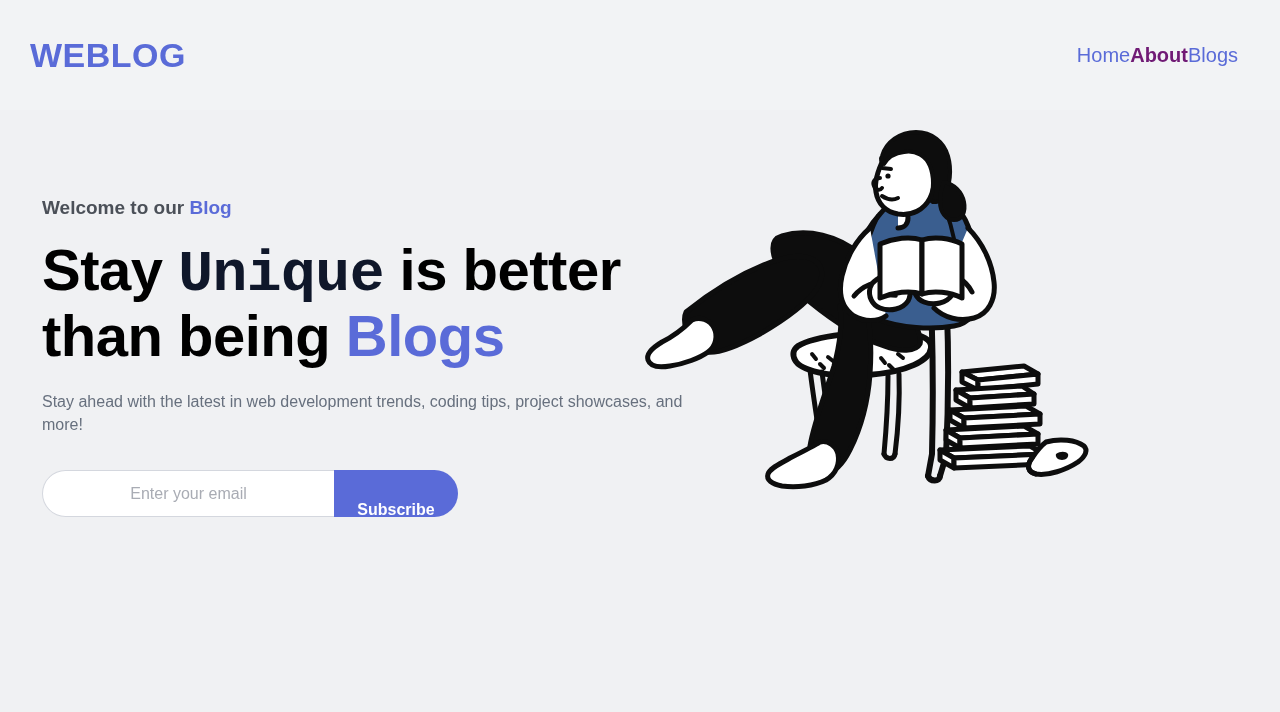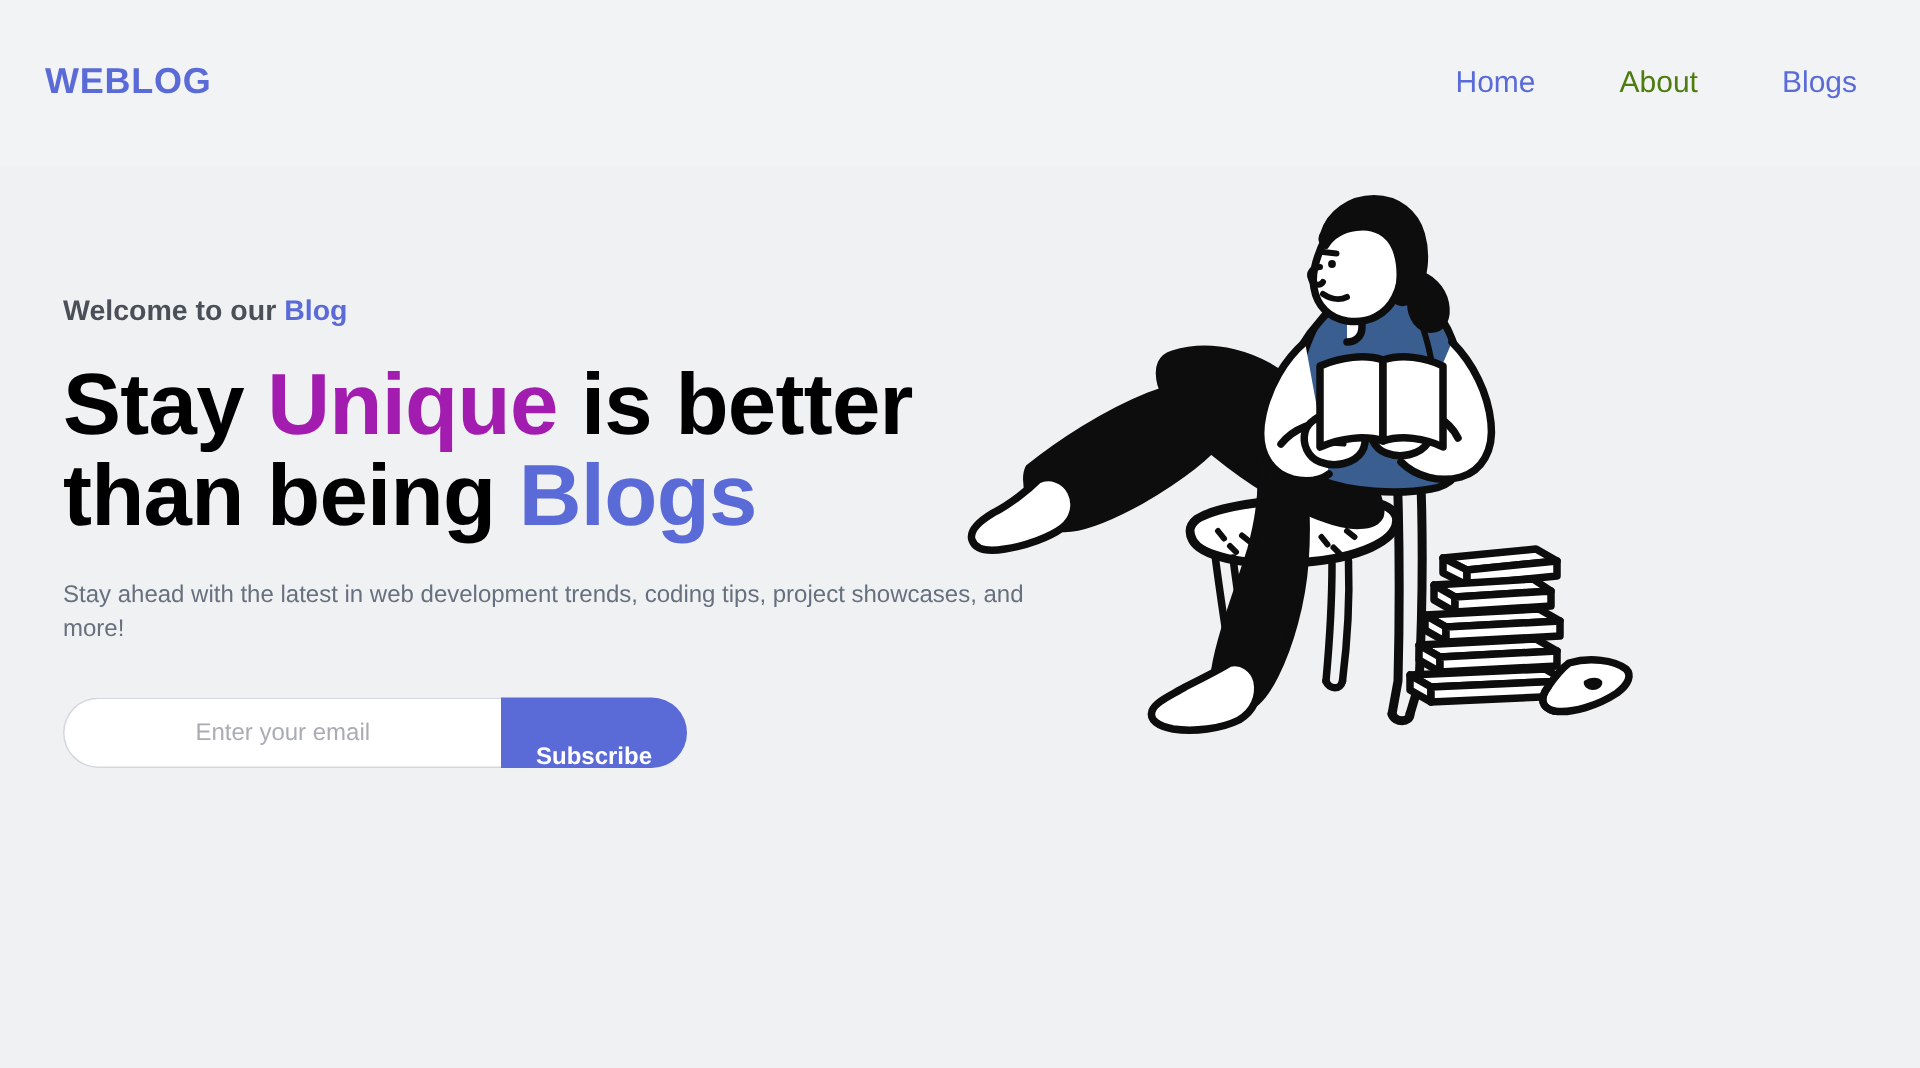--- a/index.html
+++ b/index.html
@@ -32,33 +32,32 @@
     width: 1280px;
     height: 110px;
     background: #f2f3f5;
     display: flex;
     align-items: center;
     justify-content: space-between;
     padding: 0 32px 0 30px;
   }
 
   .brand {
-    font-size: 24px;
+    font-size: 34px;
     font-weight: 700;
     letter-spacing: 0.5px;
     color: #5a6bd8;
     line-height: 1;
     cursor: pointer;
     user-select: none;
   }
 
   .main-nav {
     display: flex;
     align-items: flex-end;
-    gap: 56px;
     padding-right: 10px;
   }
 
   .nav-link {
     font-size: 20px;
     font-weight: 400;
     color: #5a6bd8;
     text-decoration: none;
     line-height: 1;
     cursor: pointer;
@@ -170,36 +169,36 @@
 <body style="background: rgb(240, 241, 243);">
 
 <div class="page" style="background: rgb(240, 241, 243);">
 
   <header class="site-header" style="background: rgb(242, 243, 245);">
 
     <div class="brand" style="color: rgb(90, 107, 216);">WEBLOG</div>
 
     <nav class="main-nav">
       <a class="nav-link" href="#" style="color: rgb(90, 107, 216);">Home</a>
-      <a class="nav-link" href="#" style="color: #4d7c0f;">About</a>
+      <a class="nav-link" href="#" style="color: #701a75; font-weight: bold;">About</a>
       <a class="nav-link" href="#" style="color: rgb(90, 107, 216);">Blogs</a>
     </nav>
 
   </header>
 
   <section class="hero">
 
     <div class="hero-copy">
 
       <div class="eyebrow">
         <span>Welcome to our </span><span class="accent" style="color: rgb(90, 107, 216);">Blog</span>
       </div>
 
       <h1 class="headline">
-        <span>Stay </span><span class="accent" style="color: #a21caf;">Unique</span><span> is better than being </span><span class="accent" style="color: rgb(90, 107, 216);">Blogs</span>
+        <span>Stay </span><span class="accent" style="color: #0f172a; font-family: Liberation Mono, monospace;">Unique</span><span> is better than being </span><span class="accent" style="color: rgb(90, 107, 216);">Blogs</span>
       </h1>
 
       <p class="subcopy">Stay ahead with the latest in web development trends, coding tips, project showcases, and more!</p>
 
       <form class="subscribe-form">
         <input class="email-input" type="text" placeholder="Enter your email" style="">
         <button class="subscribe-button" type="submit" style="background: rgb(90, 107, 216);">Subscribe</button>
       </form>
 
     </div>

